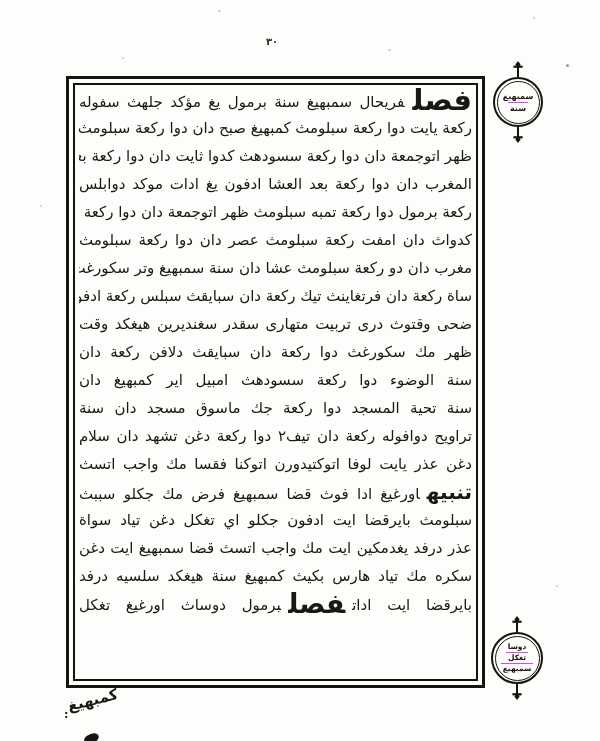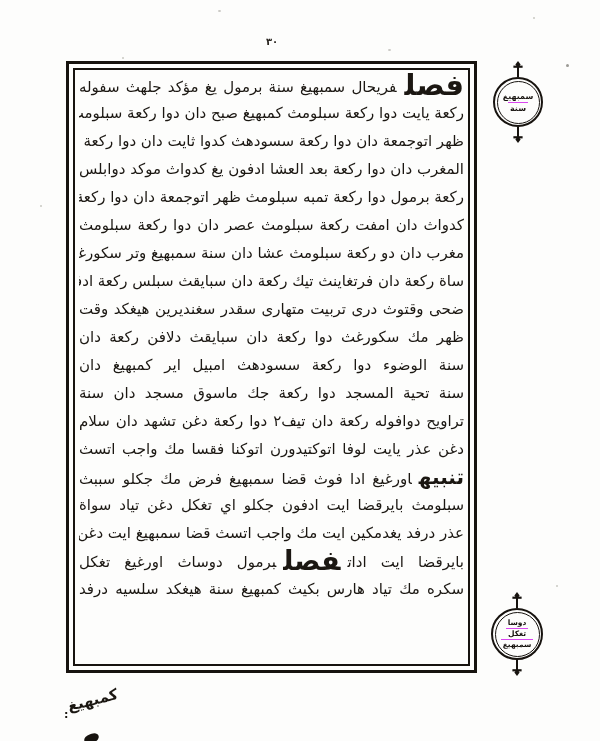--- a/index.html
+++ b/index.html
@@ -13,22 +13,22 @@
 
   
   .folio{
     position:absolute;top:36px;left:259px;width:26px;
     font-size:10px;font-weight:bold;text-align:center;color:#2a2520;
     direction:ltr;
   }
 
   
   .frame{
-    position:absolute;left:66px;top:61px;width:405px;height:606px;
-    border:3px solid #17130f;background:#fdfdfc;
+    position:absolute;left:66px;top:76px;width:405px;height:606px;
+    border:3px solid #17130f;background:#fdfdfc;padding-left:8px;
   }
   .frame-inner{
     position:absolute;inset:4px;
     border:2px solid #17130f;
     padding:1px 4px 0 4px;
     overflow:hidden;
   }
   .textblock{direction:rtl;}
   .line{
     height:28px;line-height:28px;overflow:hidden;
@@ -47,21 +47,21 @@
   }
   .tanbih{
     font-size:20px;font-weight:bold;line-height:28px;margin-left:7px;
   }
 
   
   .seal{
     position:absolute;width:56px;display:flex;flex-direction:column;align-items:center;
   }
   .seal-top{left:490px;top:61px;}
-  .seal-bottom{left:489px;top:592px;}
+  .seal-bottom{left:489px;top:616px;}
   .finial{display:block;color:#17130f;}
   .seal-circle{
     position:relative;border-radius:50%;
     border:2.5px solid #17130f;background:#fdfdfc;
     display:flex;flex-direction:column;align-items:center;justify-content:center;
     box-sizing:border-box;
   }
   .seal-top .seal-circle{width:50px;height:50px;}
   .seal-bottom .seal-circle{width:52px;height:52px;}
   .seal-circle::before{
@@ -116,36 +116,36 @@
   <div class="speck s6"></div>
   <div class="speck s7"></div>
 
   <div class="frame">
     <div class="frame-inner">
       <div class="textblock">
 
         <div class="line"><span class="fasl">فصل</span><span>فريحال سمبهيغ سنة برمول يغ مؤكد جلهث سفوله</span></div>
         <div class="line"><span>ركعة يايت دوا ركعة سبلومث كمبهيغ صبح دان دوا ركعة سبلومث</span></div>
         <div class="line"><span>ظهر اتوجمعة دان دوا ركعة سسودهث كدوا ثايت دان دوا ركعة بعد</span></div>
-        <div class="line"><span>المغرب دان دوا ركعة بعد العشا ادفون يغ كدواث موكد دوابلس</span></div>
+        <div class="line"><span>المغرب دان دوا ركعة بعد العشا ادفون يغ ادات موكد دوابلس</span></div>
         <div class="line"><span>ركعة برمول دوا ركعة تمبه سبلومث ظهر اتوجمعة دان دوا ركعة ستله</span></div>
         <div class="line"><span>كدواث دان امفت ركعة سبلومث عصر دان دوا ركعة سبلومث</span></div>
         <div class="line"><span>مغرب دان دو ركعة سبلومث عشا دان سنة سمبهيغ وتر سكورغث</span></div>
         <div class="line"><span>ساة ركعة دان فرتغاينث تيك ركعة دان سبايقث سبلس ركعة ادفو</span></div>
         <div class="line"><span>ضحى وقتوث درى تربيت متهارى سقدر سغنديرين هيغكد وقت</span></div>
         <div class="line"><span>ظهر مك سكورغث دوا ركعة دان سبايقث دلافن ركعة دان</span></div>
         <div class="line"><span>سنة الوضوء دوا ركعة سسودهث امبيل اير كمبهيغ دان</span></div>
         <div class="line"><span>سنة تحية المسجد دوا ركعة جك ماسوق مسجد دان سنة</span></div>
         <div class="line"><span>تراويح دوافوله ركعة دان تيف٢ دوا ركعة دغن تشهد دان سلام</span></div>
         <div class="line"><span>دغن عذر يايت لوفا اتوكتيدورن اتوكنا فقسا مك واجب اتسث</span></div>
         <div class="line"><span class="tanbih">تنبيه</span><span>اورغيغ ادا فوث قضا سمبهيغ فرض مك جكلو سببث</span></div>
         <div class="line"><span>سبلومث بايرقضا ايت ادفون جكلو اي تغكل دغن تياد سواة</span></div>
         <div class="line"><span>عذر درفد يغدمكين ايت مك واجب اتسث قضا سمبهيغ ايت دغن</span></div>
+        <div class="line"><span>سكره مك تياد هارس بكيث كمبهيغ سنة هيغكد سلسيه درفد</span></div>
         <div class="line"><span>بايرقضا ايت ادات</span><span class="fasl-mid">فصل</span><span>برمول دوساث اورغيغ تغكل</span></div>
-        <div class="line"><span>سكره مك تياد هارس بكيث كمبهيغ سنة هيغكد سلسيه درفد</span></div>
 
       </div>
     </div>
   </div>
 
   <div class="seal seal-top">
     <svg class="finial" width="14" height="16" viewBox="0 0 14 16">
       <path d="M7 0 L9.6 3.6 L7 7.2 L4.4 3.6 Z" fill="currentColor"></path>
       <rect x="2.4" y="4.6" width="9.2" height="2.2" fill="currentColor"></rect>
       <rect x="6" y="6" width="2" height="10" fill="currentColor"></rect>

